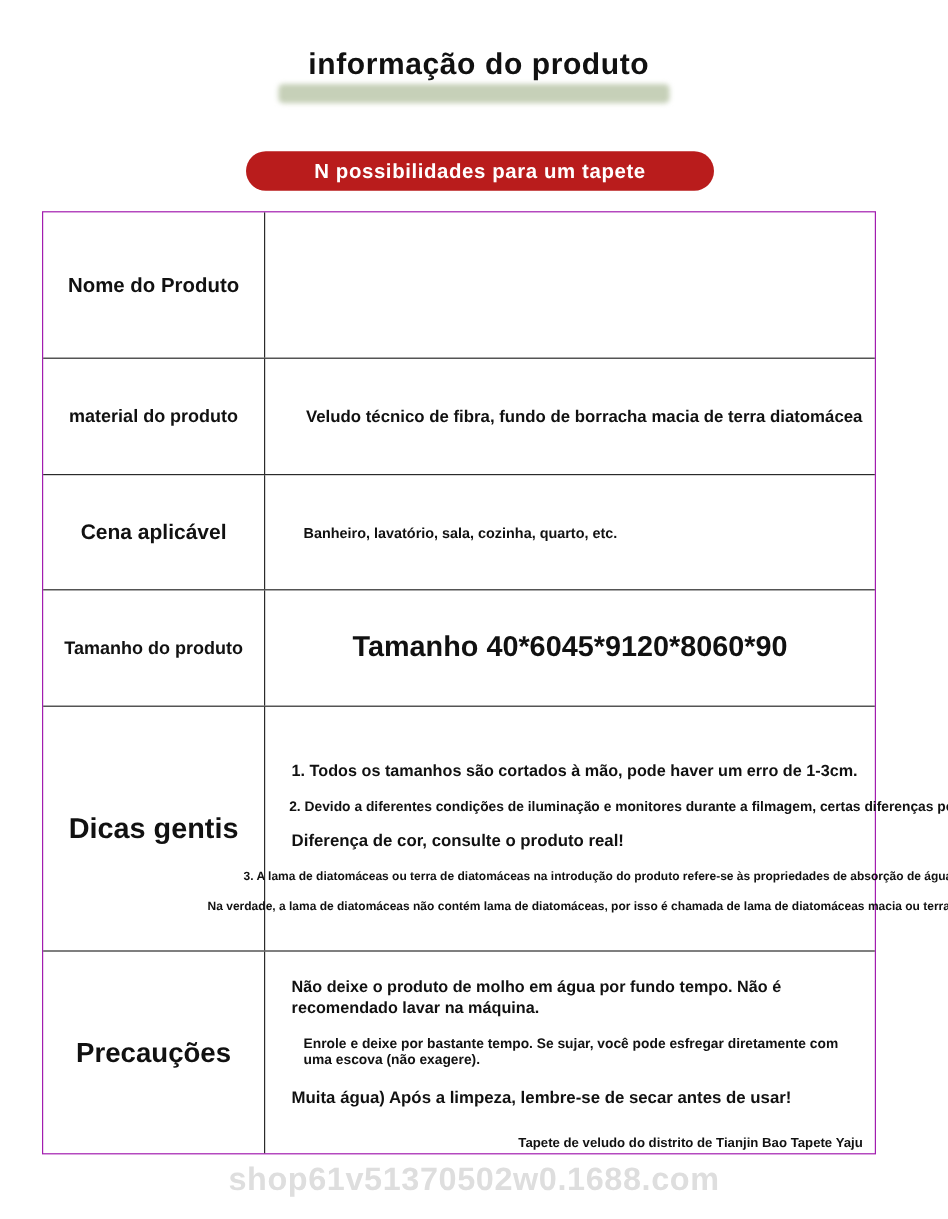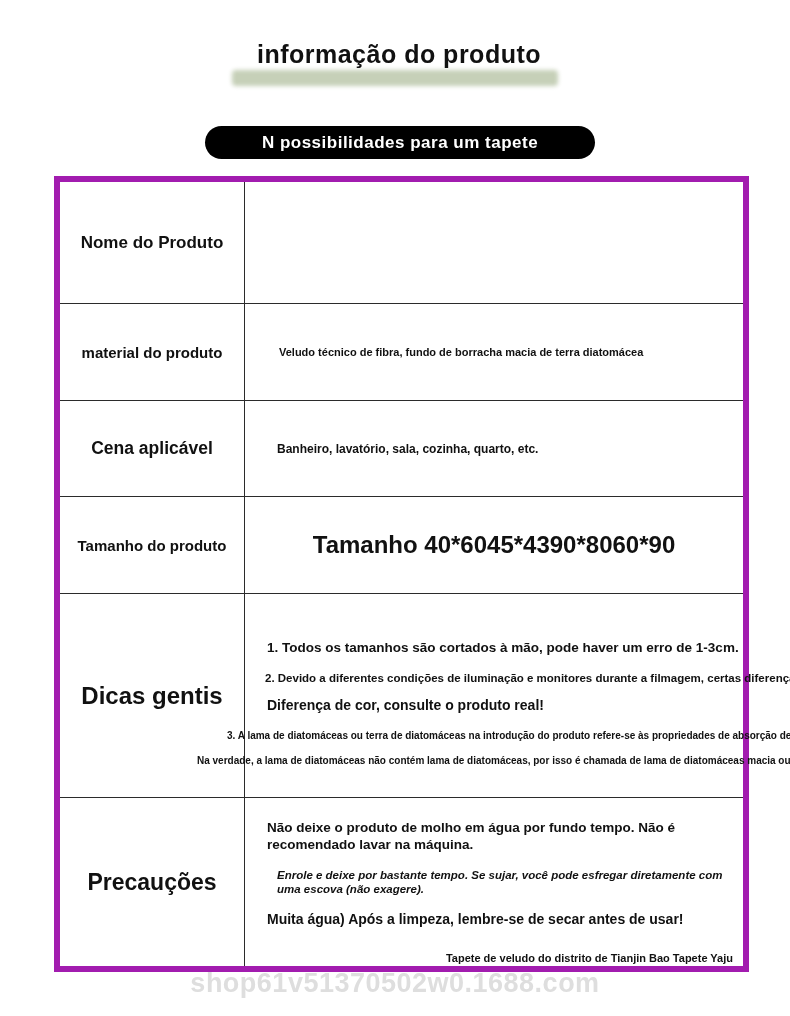--- a/index.html
+++ b/index.html
@@ -27,33 +27,33 @@
     position: absolute; top: 40px; left: 4px; width: 100%;
     text-align: center;
     font-size: 25px; font-weight: 700;
     letter-spacing: 0.5px;
     z-index: 1;
   }
 
   .banner {
     position: absolute; left: 205px; top: 126px;
     width: 390px; height: 33px;
-    background: #000000;
+    background: #b91c1c;
     border-radius: 17px;
     display: flex; align-items: center; justify-content: center;
   }
   .banner span {
     color: #ffffff; font-size: 17px; font-weight: 700; letter-spacing: 0.5px;
   }
 
   
   .table {
-    position: absolute; left: 54px; top: 176px;
+    position: absolute; left: 35px; top: 176px;
     width: 695px;
-    border: 6px solid #a21caf;
+    border: 1px solid #a21caf;
     background: transparent;
   }
   .row { display: flex; }
   .row + .row { border-top: 1px solid #2b2b2b; }
   .cell.label {
     width: 185px; flex: 0 0 185px;
     border-right: 1px solid #2b2b2b;
     display: flex; align-items: center; justify-content: center;
     text-align: center; font-weight: 700;
     padding: 4px;
@@ -63,34 +63,34 @@
     display: flex; flex-direction: column; justify-content: center;
   }
   .r1 { height: 121px; } .r1 .label { font-size: 17px; }
   .r2 { height: 97px;  } .r2 .label { font-size: 15px; }
   .r3 { height: 96px;  } .r3 .label { font-size: 17.5px; }
   .r4 { height: 97px;  } .r4 .label { font-size: 15px; }
   .r5 { height: 204px; } .r5 .label { font-size: 24px; }
   .r6 { height: 169px; } .r6 .label { font-size: 23px; }
 
   .v1 { font-size: 12.5px; font-weight: 700; padding-left: 34px; }
-  .v2 { font-size: 11px;   font-weight: 700; padding-left: 34px; padding-right: 8px; }
+  .v2 { font-size: 14px;   font-weight: 700; padding-left: 34px; padding-right: 8px; }
   .v3 { font-size: 12px;   font-weight: 700; padding-left: 32px; }
   .v4 { font-size: 24px;   font-weight: 700; text-align: center; }
 
   .notes { padding: 16px 6px 8px 10px; justify-content: flex-start; }
   .notes p { font-weight: 700; line-height: 1.25; }
   .n1 { font-size: 13.5px; margin: 8px 0 14px 12px; }
   .n2 { font-size: 11.5px; margin: 0 0 12px 10px; }
   .n3 { font-size: 14px;   margin: 0 0 16px 12px; }
   .n4 { font-size: 10px;   margin: 0 0 12px -28px; white-space: nowrap; }
   .n5 { font-size: 10px;   margin: 0 0 0 -58px; white-space: nowrap; }
 
   .p1 { font-size: 13.5px; margin: 14px 0 14px 12px; }
-  .p2 { font-size: 11.5px; margin: 0 0 14px 22px; font-style: italic; }
+  .p2 { font-size: 11.5px; margin: 0 0 14px 22px; }
   .p3 { font-size: 14px;   margin: 0 0 16px 12px; }
   .pfooter { font-size: 11px; text-align: right; margin: 8px 4px 0 0; }
 
   
   .watermark {
     position: absolute; left: 0; top: 968px; width: 100%;
     text-align: center;
     font-size: 27px;
     color: #dedede;
     letter-spacing: 0.5px;
@@ -122,21 +122,21 @@
       <div class="cell value v2">Veludo técnico de fibra, fundo de borracha macia de terra diatomácea</div>
     </div>
 
     <div class="row r3">
       <div class="cell label">Cena aplicável</div>
       <div class="cell value v3">Banheiro, lavatório, sala, cozinha, quarto, etc.</div>
     </div>
 
     <div class="row r4">
       <div class="cell label">Tamanho do produto</div>
-      <div class="cell value v4">Tamanho 40*6045*4390*8060*90</div>
+      <div class="cell value v4">Tamanho 40*6045*9120*8060*90</div>
     </div>
 
     <div class="row r5">
       <div class="cell label">Dicas gentis</div>
       <div class="cell value notes">
         <p class="n1">1. Todos os tamanhos são cortados à mão, pode haver um erro de 1-3cm.</p>
         <p class="n2">2. Devido a diferentes condições de iluminação e monitores durante a filmagem, certas diferenças podem ocorrer.</p>
         <p class="n3">Diferença de cor, consulte o produto real!</p>
         <p class="n4">3. A lama de diatomáceas ou terra de diatomáceas na introdução do produto refere-se às propriedades de absorção de água do produto.</p>
         <p class="n5">Na verdade, a lama de diatomáceas não contém lama de diatomáceas, por isso é chamada de lama de diatomáceas macia ou terra de diatomáceas.</p>

